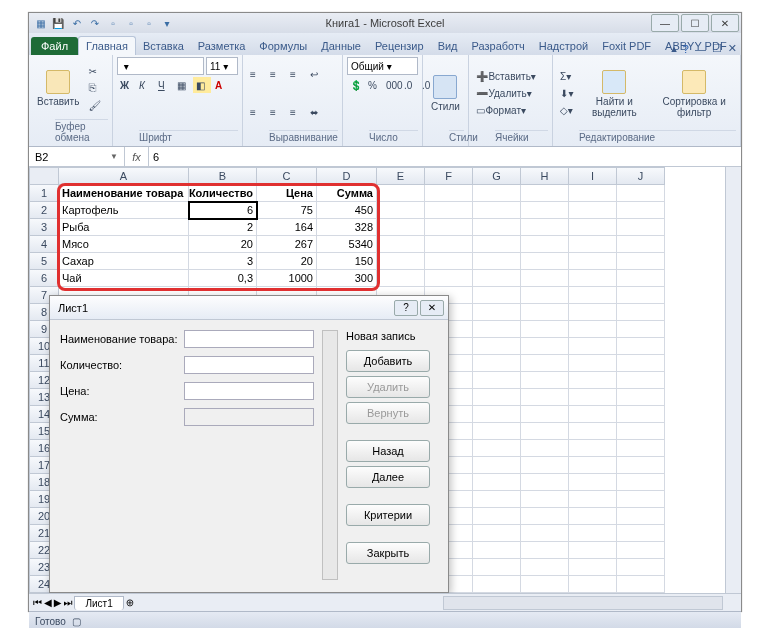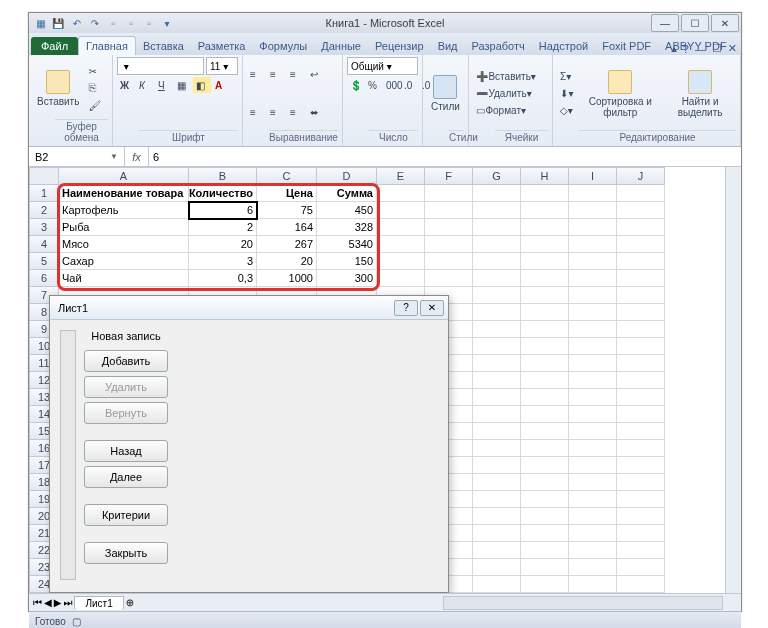--- a/index.html
+++ b/index.html
@@ -17,21 +17,21 @@
 
 .tabs { height: 22px; background: linear-gradient(#e6ecf5,#d4dce9); display: flex; align-items: flex-end; font-size: 11px; position: relative; }
 .tab-file { background: #1e6b37; color: #fff; padding: 3px 10px; border-radius: 3px 3px 0 0; margin-left: 2px; }
 .tab { padding: 3px 7px; color: #3a5a8a; cursor: pointer; }
 .tab.active { background: #f4f7fb; border: 1px solid #b8c5d9; border-bottom: none; border-radius: 3px 3px 0 0; color: #3a5a8a; }
 .tabs-right { position: absolute; right: 4px; display: flex; gap: 6px; color: #3a5a8a; font-size: 11px; align-items: center; }
 
 
 .ribbon { height: 92px; background: linear-gradient(#f4f7fb,#e6ecf5); border-bottom: 1px solid #b0b9c8; display: flex; font-size: 10px; }
 .rgrp { border-right: 1px solid #c9d2e0; padding: 2px 4px; display: flex; flex-direction: column; justify-content: space-between; position: relative; }
-.rgrp-label { text-align: center; color: #5a6a85; font-size: 10px; padding: 1px 0; border-top: 1px solid #d0d8e5; margin-left: 22px; }
+.rgrp-label { text-align: left; color: #5a6a85; font-size: 10px; padding: 1px 0; border-top: 1px solid #d0d8e5; margin-left: 22px; }
 .rgrp-body { flex: 1; display: flex; align-items: center; gap: 2px; }
 .bigbtn { display: flex; flex-direction: column; align-items: center; padding: 2px 4px; color: #3b4a60; }
 .bigbtn .ico { width: 24px; height: 24px; background: #f9e7b8; border: 1px solid #d4b968; border-radius: 2px; margin-bottom: 2px; }
 .stack { display: flex; flex-direction: column; gap: 1px; }
 .smallbtn { height: 16px; min-width: 18px; padding: 0 3px; display: flex; align-items: center; font-size: 10px; color: #3b4a60; }
 .combo { height: 18px; border: 1px solid #b0b9c8; background: #fff; font-size: 10px; padding: 0 3px; display: flex; align-items: center; }
 
 
 .fxbar { height: 20px; display: flex; border-bottom: 1px solid #c0c8d4; font-size: 11px; justify-content: center; }
 .namebox { width: 96px; border-right: 1px solid #c0c8d4; display: flex; align-items: center; padding: 0 6px; background: #fff; }
@@ -60,21 +60,21 @@
 .dlg-title { height: 24px; background: linear-gradient(#fdfdfe,#e6ecf5); border-bottom: 1px solid #c0c8d4; display: flex; align-items: center; padding: 0 8px; position: relative; }
 .dlg-titlebtns { position: absolute; right: 4px; display: flex; gap: 2px; }
 .dlg-tb { width: 24px; height: 16px; border: 1px solid #9aa; border-radius: 2px; background: #e6ecf5; font-size: 10px; display: flex; align-items: center; justify-content: center; }
 .dlg-body { padding: 10px; display: flex; gap: 8px; }
 .dlg-fields { display: flex; flex-direction: column; gap: 8px; }
 .dlg-field { display: flex; align-items: center; gap: 4px; }
 .dlg-lbl { width: 120px; }
 .dlg-inp { width: 130px; height: 18px; border: 1px solid #aab; background: #fff; }
 .dlg-scroll { width: 16px; background: #e8e8e8; border: 1px solid #c0c0c0; }
 .dlg-btns { display: flex; flex-direction: column; gap: 4px; width: 84px; }
-.dlg-status { text-align: center; padding-bottom: 4px; }
+.dlg-status { padding-bottom: 4px; }
 .dlg-btn { height: 22px; border: 1px solid #9aa; border-radius: 3px; background: linear-gradient(#fdfdfd,#e6e6e6); display: flex; align-items: center; justify-content: center; }
 .dlg-btn.dis { color: #999; }
 
 
 .sheettabs { height: 18px; background: #e9edf4; border-top: 1px solid #c0c8d4; display: flex; align-items: center; font-size: 10px; padding: 0 4px; gap: 2px; position: relative; }
 .sheettab { background: #fff; border: 1px solid #b0b9c8; border-bottom: none; padding: 1px 10px; border-radius: 0 0 3px 3px; }
 .hscroll { position: absolute; right: 18px; width: 280px; height: 14px; background: #e0e4ec; border: 1px solid #c0c8d4; }
 .statusbar { height: 20px; background: linear-gradient(#e5eaf3,#cfd7e5); border-top: 1px solid #b0b9c8; display: flex; align-items: center; font-size: 10px; color: #3b4a60; padding: 0 6px; }
 .statusbar .right { margin-left: auto; display: flex; align-items: center; gap: 6px; }
 .viewbtn { width: 18px; height: 14px; border: 1px solid #9fb0c9; background: #eef2f8; }
@@ -215,26 +215,26 @@
       <div class="rgrp-label">Ячейки</div>
     </div>
     <div class="rgrp" style="flex:1">
       <div class="rgrp-body">
         <div class="stack">
           <div class="smallbtn">Σ▾</div>
           <div class="smallbtn">⬇▾</div>
           <div class="smallbtn">◇▾</div>
         </div>
         <div class="bigbtn">
+          <div class="ico" style="background:#d8e8f8"></div>
+          <span style="text-align:center;line-height:1.1">Найти и выделить</span>
+        </div>
+        <div class="bigbtn">
           <div class="ico" style="background:#fce9b8"></div>
           <span style="text-align:center;line-height:1.1">Сортировка и фильтр</span>
-        </div>
-        <div class="bigbtn">
-          <div class="ico" style="background:#d8e8f8"></div>
-          <span style="text-align:center;line-height:1.1">Найти и выделить</span>
         </div>
       </div>
       <div class="rgrp-label">Редактирование</div>
     </div>
   </div>
 
   <div class="fxbar">
     <div class="namebox">
       <span>B2</span>
       <span class="dd">▼</span>
@@ -577,20 +577,38 @@
 
     <div class="dlg" style="left:20px;top:128px;width:400px;height:298px">
       <div class="dlg-title">
         <span>Лист1</span>
         <div class="dlg-titlebtns">
           <div class="dlg-tb">?</div>
           <div class="dlg-tb">✕</div>
         </div>
       </div>
       <div class="dlg-body">
+        <div class="dlg-fields">
+          <div class="dlg-field">
+              <span class="dlg-lbl">Наименование товара:</span>
+              <div class="dlg-inp"></div>
+            </div>
+          <div class="dlg-field">
+              <span class="dlg-lbl">Количество:</span>
+              <div class="dlg-inp"></div>
+            </div>
+          <div class="dlg-field">
+              <span class="dlg-lbl">Цена:</span>
+              <div class="dlg-inp"></div>
+            </div>
+          <div class="dlg-field">
+              <span class="dlg-lbl">Сумма:</span>
+              <div class="dlg-inp" style="background:#f0f0f0"></div>
+            </div>
+        </div>
         <div class="dlg-scroll" style="height:250px"></div>
         <div class="dlg-btns">
           <div class="dlg-status">Новая запись</div>
           <div class="dlg-btn">Добавить</div>
           <div class="dlg-btn dis">Удалить</div>
           <div class="dlg-btn dis">Вернуть</div>
           <div style="height:8px"></div>
           <div class="dlg-btn">Назад</div>
           <div class="dlg-btn">Далее</div>
           <div style="height:8px"></div>

